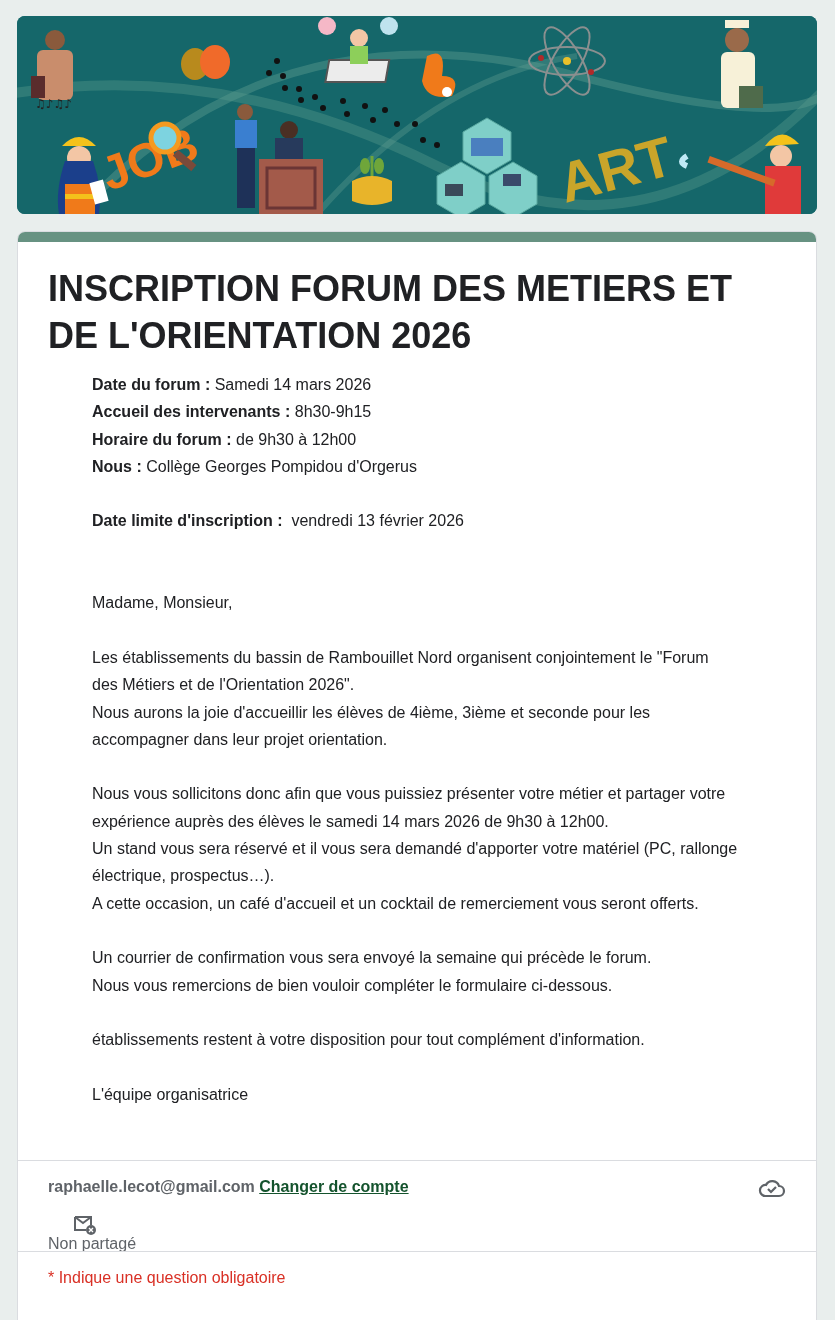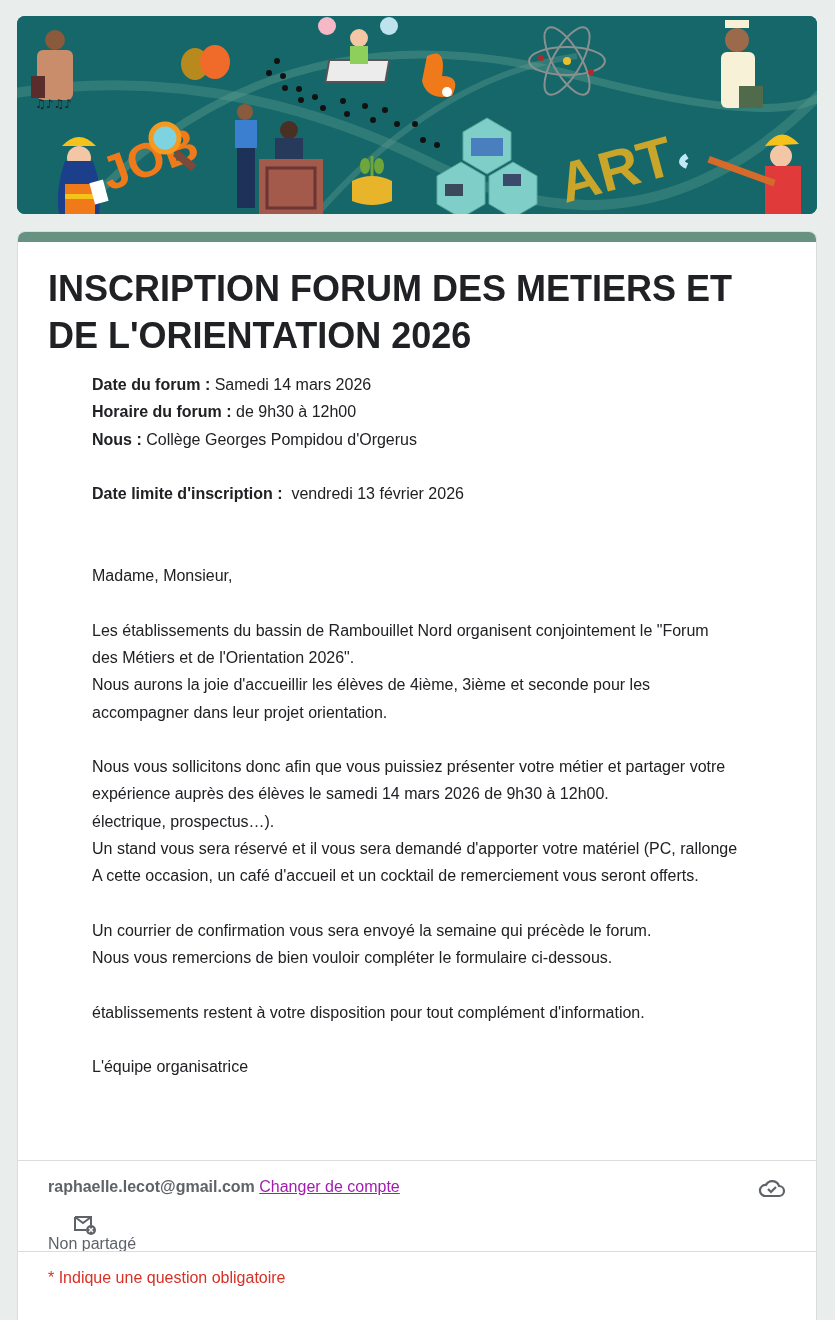--- a/index.html
+++ b/index.html
@@ -29,21 +29,21 @@
   .desc { font-size: 16px; line-height: 27.3px; margin-top: 12px; color: #202124; margin-left: 44px; }
   .desc b { font-weight: bold; }
   .row { display: block; white-space: nowrap; }
   .blank { height: 27.3px; }
   .blank2 { height: 54.6px; }
   .account {
     position: absolute; left: 0; top: 928px; width: 100%; height: 91px;
     border-top: 1px solid #dadce0;
   }
   .email { position: absolute; left: 30px; top: 17px; font-size: 16px; font-weight: bold; color: #5f6368; }
-  .switch { color: #a21caf; text-decoration: underline; font-weight: normal; cursor: pointer; }
+  .switch { color: #14532d; text-decoration: underline; font-weight: bold; cursor: pointer; }
   .cloud { position: absolute; right: 30px; top: 16px; width: 28px; height: 22px; cursor: pointer; }
   .share { position: absolute; left: 30px; top: 52px; display: flex; align-items: center; flex-direction: column; }
   .share .mail { width: 26px; height: 22px; margin-right: 14px; }
   .share span { font-size: 16px; color: #5f6368; }
   .required {
     position: absolute; left: 0; top: 1019px; width: 100%; height: 60px;
     border-top: 1px solid #dadce0;
   }
   .required span { position: absolute; left: 30px; top: 17px; font-size: 16px; color: #d93025; }
 </style>
@@ -173,36 +173,37 @@
     </g>
   </svg>
 </div>
 
 <div class="card">
   <div class="card-top"></div>
   <div class="card-body">
     <h1 class="title">INSCRIPTION FORUM DES METIERS ET DE L'ORIENTATION 2026</h1>
     <div class="desc">
       <div class="row"><b>Date du forum :</b><span> Samedi 14 mars 2026</span></div>
+      <div class="row"><b>Accueil des intervenants :</b><span> 8h30-9h15</span></div>
       <div class="row"><b>Horaire du forum :</b><span> de 9h30 à 12h00</span></div>
       <div class="row"><b>Nous :</b><span> Collège Georges Pompidou d'Orgerus</span></div>
       <div class="blank"></div>
       <div class="row" style="white-space:pre"><b>Date limite d'inscription :</b><span>  vendredi 13 février 2026</span></div>
       <div class="blank2"></div>
       <div class="row">Madame, Monsieur,</div>
       <div class="blank"></div>
       <div class="row">Les établissements du bassin de Rambouillet Nord organisent conjointement le "Forum</div>
       <div class="row">des Métiers et de l'Orientation 2026".</div>
       <div class="row">Nous aurons la joie d'accueillir les élèves de 4ième, 3ième et seconde pour les</div>
       <div class="row">accompagner dans leur projet orientation.</div>
       <div class="blank"></div>
       <div class="row">Nous vous sollicitons donc afin que vous puissiez présenter votre métier et partager votre</div>
       <div class="row">expérience auprès des élèves le samedi 14 mars 2026 de 9h30 à 12h00.</div>
+      <div class="row">Un stand vous sera réservé et il vous sera demandé d'apporter votre matériel (PC, rallonge</div>
       <div class="row">électrique, prospectus…).</div>
-      <div class="row">Un stand vous sera réservé et il vous sera demandé d'apporter votre matériel (PC, rallonge</div>
       <div class="row">A cette occasion, un café d'accueil et un cocktail de remerciement vous seront offerts.</div>
       <div class="blank"></div>
       <div class="row">Un courrier de confirmation vous sera envoyé la semaine qui précède le forum.</div>
       <div class="row">Nous vous remercions de bien vouloir compléter le formulaire ci-dessous.</div>
       <div class="blank"></div>
       <div class="row">établissements restent à votre disposition pour tout complément d'information.</div>
       <div class="blank"></div>
       <div class="row">L'équipe organisatrice</div>
     </div>
   </div>

